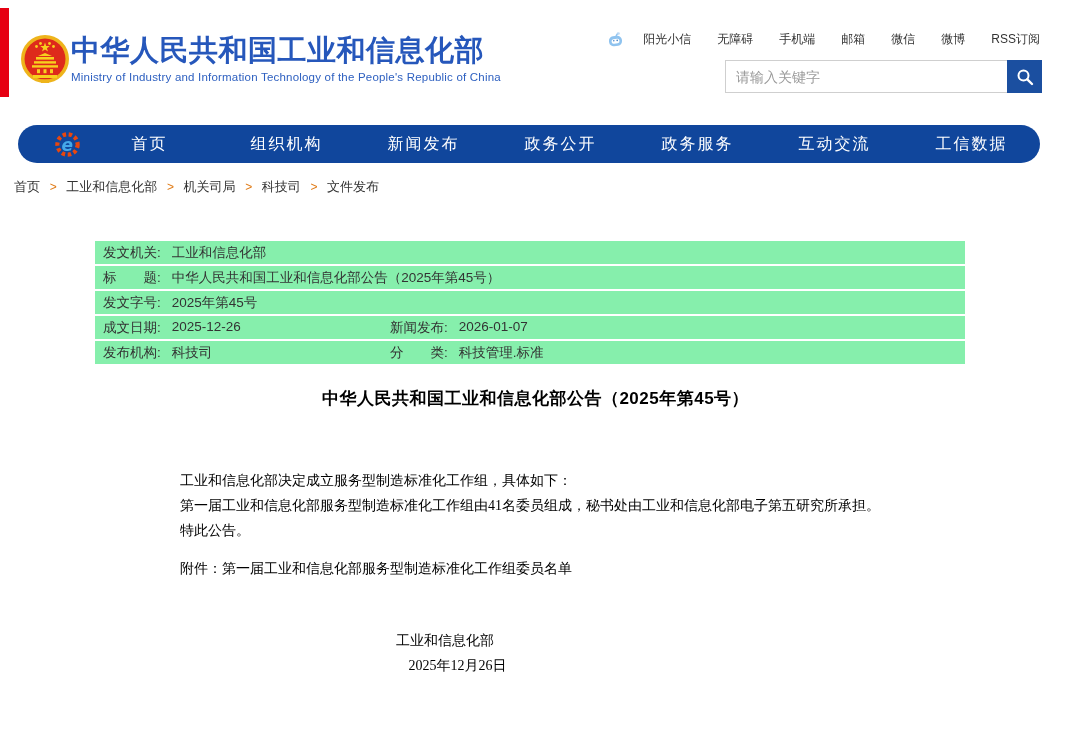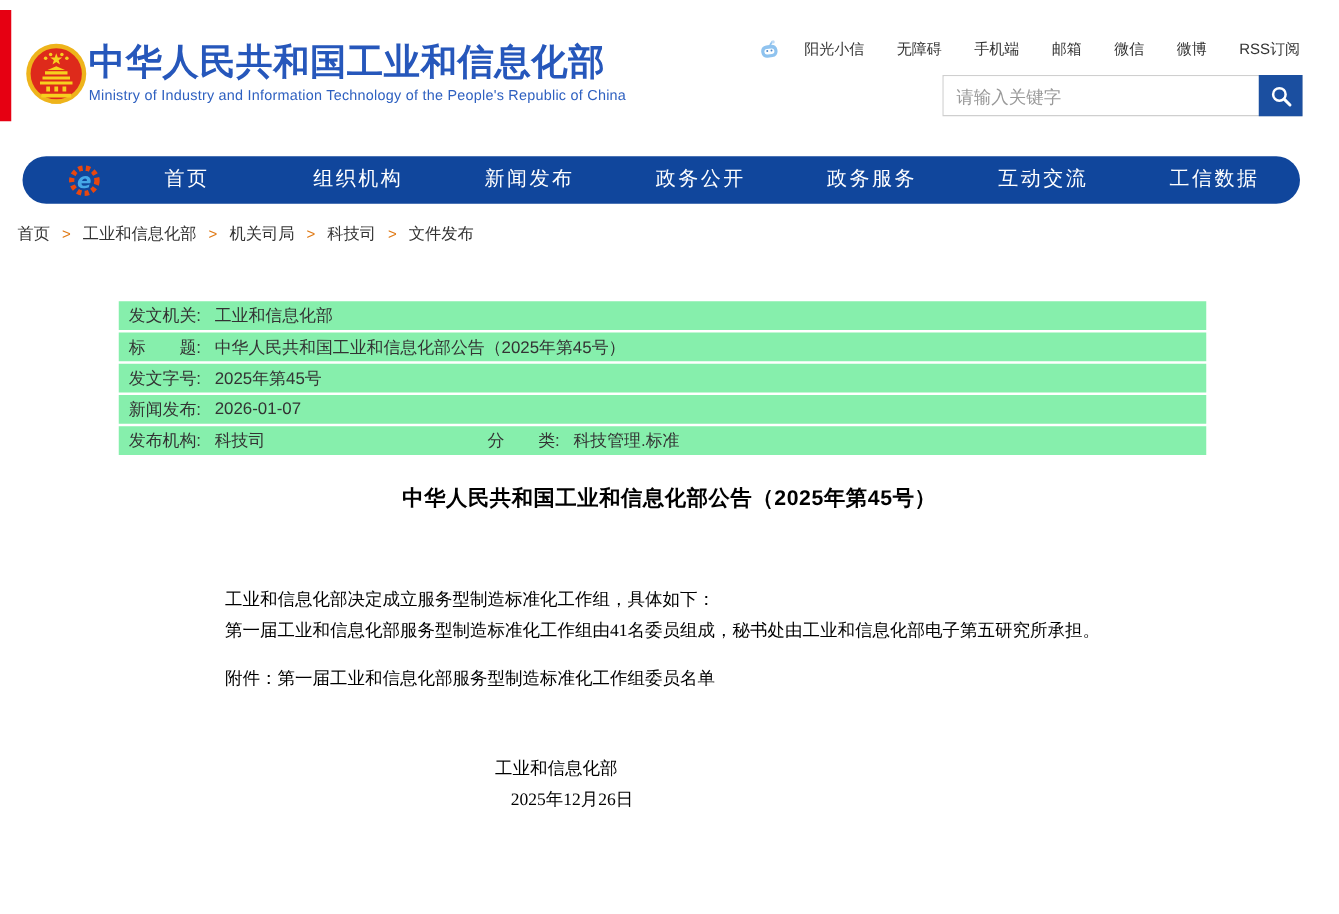--- a/index.html
+++ b/index.html
@@ -15,21 +15,21 @@
   .site-header { position:relative; height:118px; background:#fff; }
   .red-bar { position:absolute; left:0; top:8px; width:9px; height:89px; background:#e60012; }
   .brand { position:absolute; left:20px; top:33px; display:flex; align-items:center; }
   .brand-text { margin-left:1px; }
   .site-title { font-size:29px; font-weight:bold; color:#2657bb; letter-spacing:0.5px; line-height:1.1; }
   .site-subtitle { font-size:11.5px; color:#2e60c0; margin-top:4px; letter-spacing:0.2px; }
 
   .quicklinks { position:absolute; top:31px; right:31px; display:flex; align-items:center; gap:26px; font-size:12px; color:#333; }
   .robot-ic { display:inline-flex; margin-right:-6px; }
 
-  .searchbar { position:absolute; top:60px; right:29px; width:288px; height:33px; border:1px solid #cfcfcf; display:flex; background:#fff; }
+  .searchbar { position:absolute; top:60px; right:29px; width:317px; height:33px; border:1px solid #cfcfcf; display:flex; background:#fff; }
   .searchbar input { flex:1; border:none; outline:none; padding:0 10px; font-size:14px; color:#333; font-family:inherit; }
   .searchbar input::placeholder { color:#9a9a9a; }
   .search-btn { width:35px; height:33px; margin:-1px -1px -1px 0; border:none; background:#1b4fa0; cursor:pointer; display:flex; align-items:center; justify-content:center; }
 
   
   .main-nav { margin:7px 31px 0 18px; width:1022px; height:38px; background:#10469c; border-radius:19px; display:flex; align-items:center; }
   .nav-logo { margin-left:36px; display:inline-flex; }
   .nav-item { flex:1; text-align:center; color:#fff; font-size:16px; letter-spacing:2px; line-height:38px; }
 
   
@@ -152,20 +152,24 @@
     </div>
     <div class="mrow">
       <span class="mlabel">标　　题:</span>
       <span class="mvalue">中华人民共和国工业和信息化部公告（2025年第45号）</span>
     </div>
     <div class="mrow">
       <span class="mlabel">发文字号:</span>
       <span class="mvalue">2025年第45号</span>
     </div>
     <div class="mrow">
+      <span class="mcol1">
+        <span class="mlabel">成文日期:</span>
+        <span class="mvalue">2025-12-26</span>
+      </span>
       <span class="mcol2">
         <span class="mlabel">新闻发布:</span>
         <span class="mvalue">2026-01-07</span>
       </span>
     </div>
     <div class="mrow">
       <span class="mcol1">
         <span class="mlabel">发布机构:</span>
         <span class="mvalue">科技司</span>
       </span>
@@ -174,20 +178,21 @@
         <span class="mvalue">科技管理.标准</span>
       </span>
     </div>
   </div>
 
   <h1 class="doc-title">中华人民共和国工业和信息化部公告（2025年第45号）</h1>
 
   <div class="doc-body">
     <p>工业和信息化部决定成立服务型制造标准化工作组，具体如下：</p>
     <p>第一届工业和信息化部服务型制造标准化工作组由41名委员组成，秘书处由工业和信息化部电子第五研究所承担。</p>
+    <p>特此公告。</p>
     <p class="attachment"><a>附件：第一届工业和信息化部服务型制造标准化工作组委员名单</a></p>
     <div class="signature">
       <div>工业和信息化部</div>
       <div class="sig-date">2025年12月26日</div>
     </div>
   </div>
 
 </main>
 
 </body></html>

